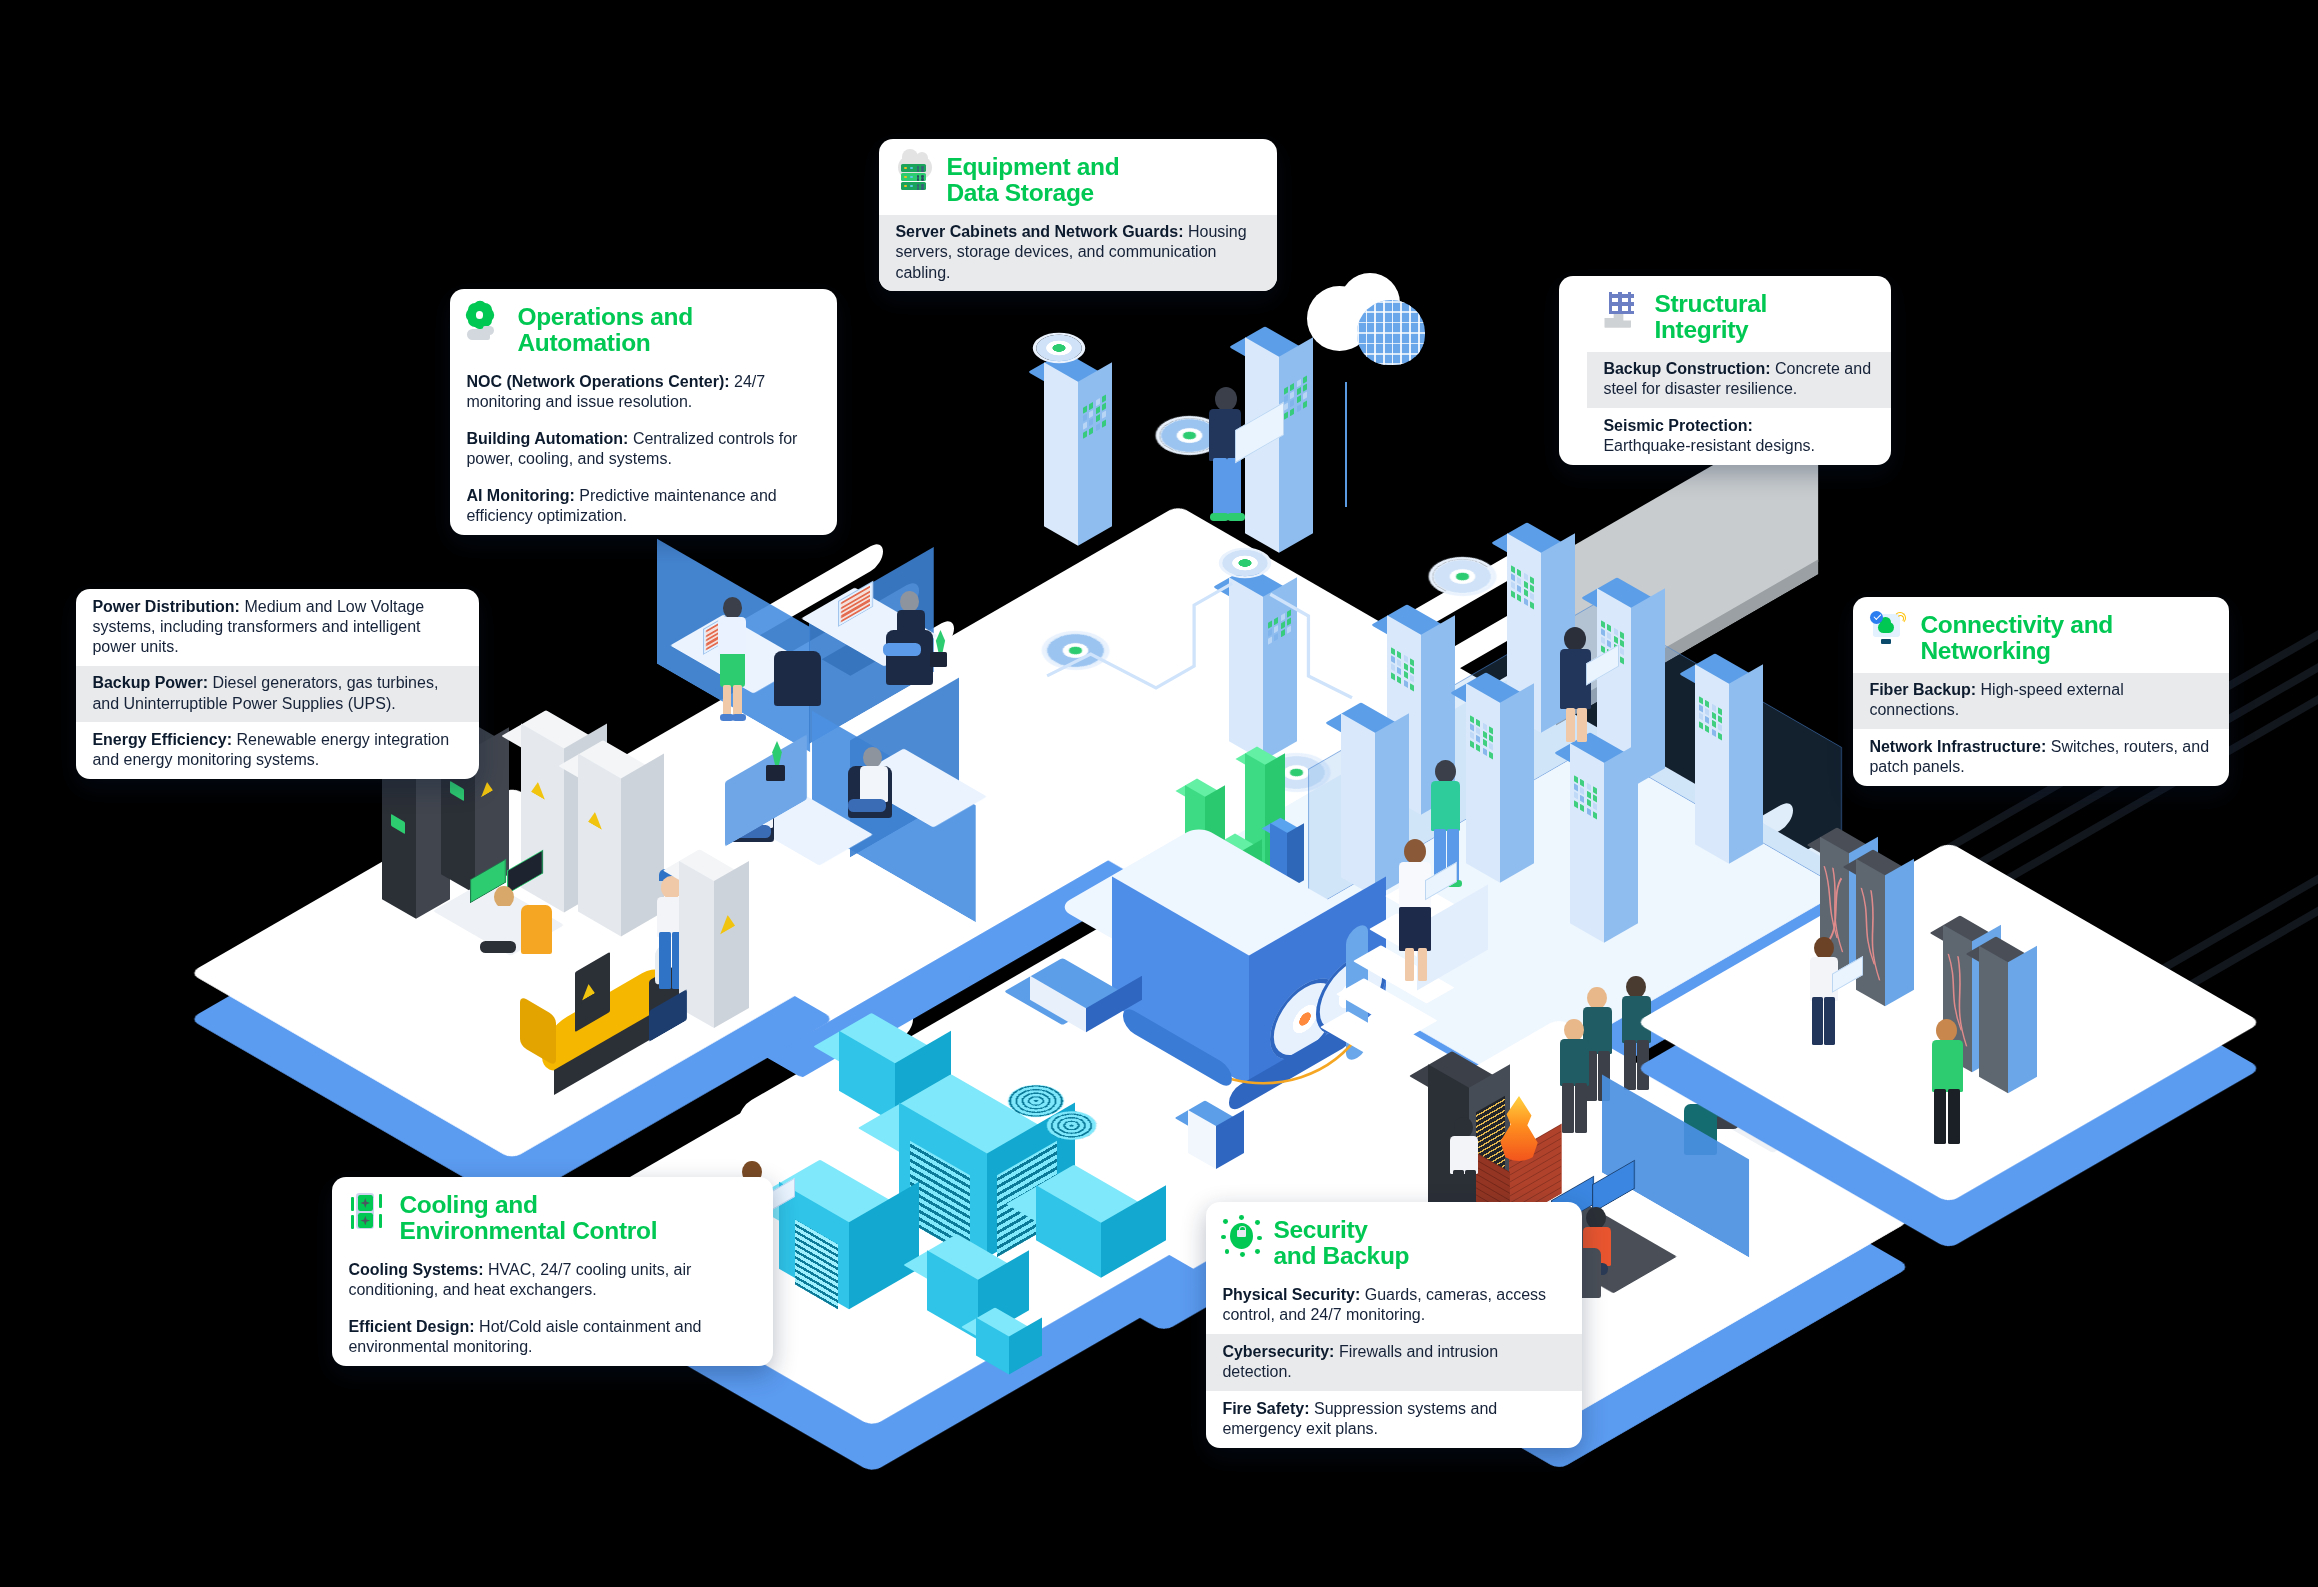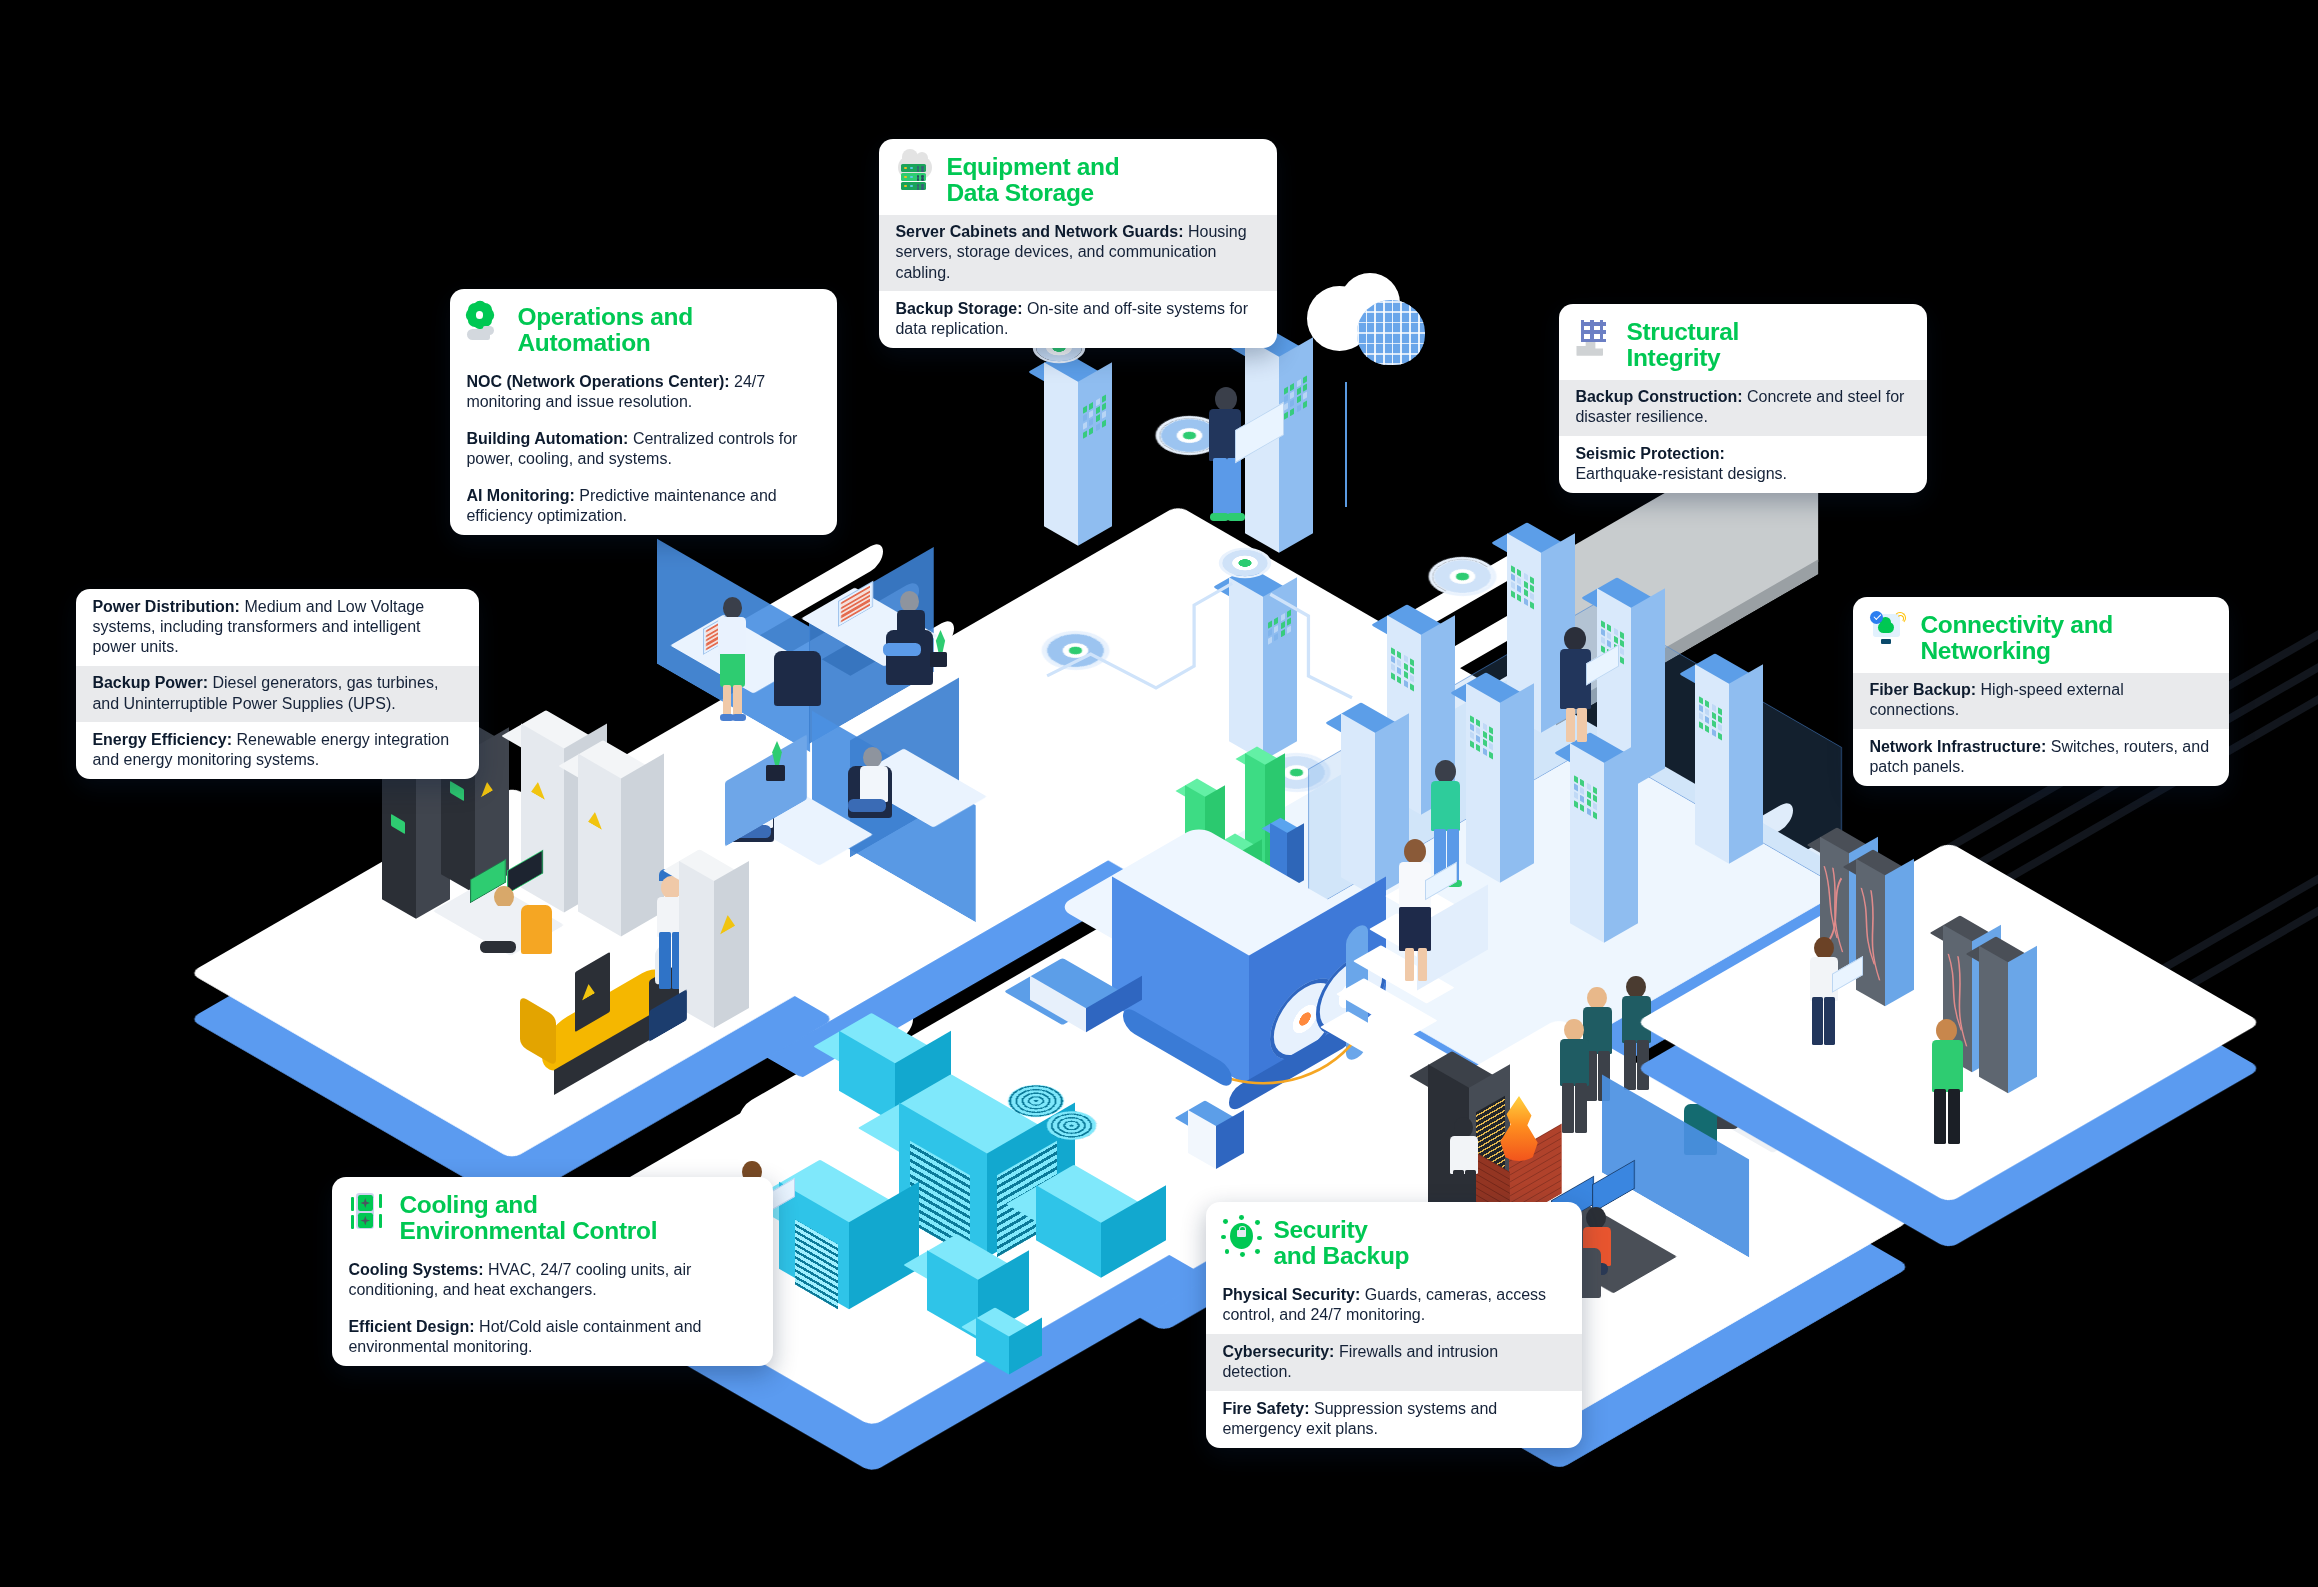--- a/index.html
+++ b/index.html
@@ -928,23 +928,20 @@
           <i style="left:15.3px;top:4.9px;background:#3a6077;"></i>
           <i style="left:19.6px;top:4.9px;background:#3a6077;"></i>
         </div>
     </div>
     <div class="card-title">Equipment and
 Data Storage</div>
   </div>
   <div class="bullet alt">
       <p><b>Server Cabinets and Network Guards:</b><span> Housing servers, storage devices, and communication cabling.</span></p>
     </div>
-  <div class="bullet">
-      <p><b>Backup Storage:</b><span> On-site and off-site systems for data replication.</span></p>
-    </div>
 </div>
 
 <div class="card" style="left:450px; top:289px; width:387px;">
   <div class="card-head">
     <div class="card-icon">
       <div class="ic-gear"></div>
       <div class="ic-hand"></div>
     </div>
     <div class="card-title">Operations and
 Automation</div>
@@ -953,21 +950,21 @@
       <p><b>NOC (Network Operations Center):</b><span> 24/7 monitoring and issue resolution.</span></p>
     </div>
   <div class="bullet">
       <p><b>Building Automation:</b><span> Centralized controls for power, cooling, and systems.</span></p>
     </div>
   <div class="bullet">
       <p><b>AI Monitoring:</b><span> Predictive maintenance and efficiency optimization.</span></p>
     </div>
 </div>
 
-<div class="card" style="left:1559px; top:304px; width:368px;">
+<div class="card" style="left:1559px; top:276px; width:332px;padding-left:28px;">
   <div class="card-head">
     <div class="card-icon">
       <div class="ic-conc"></div>
       <div class="ic-grid"></div>
     </div>
     <div class="card-title">Structural
 Integrity</div>
   </div>
   <div class="bullet alt">
       <p><b>Backup Construction:</b><span> Concrete and steel for disaster resilience.</span></p>

